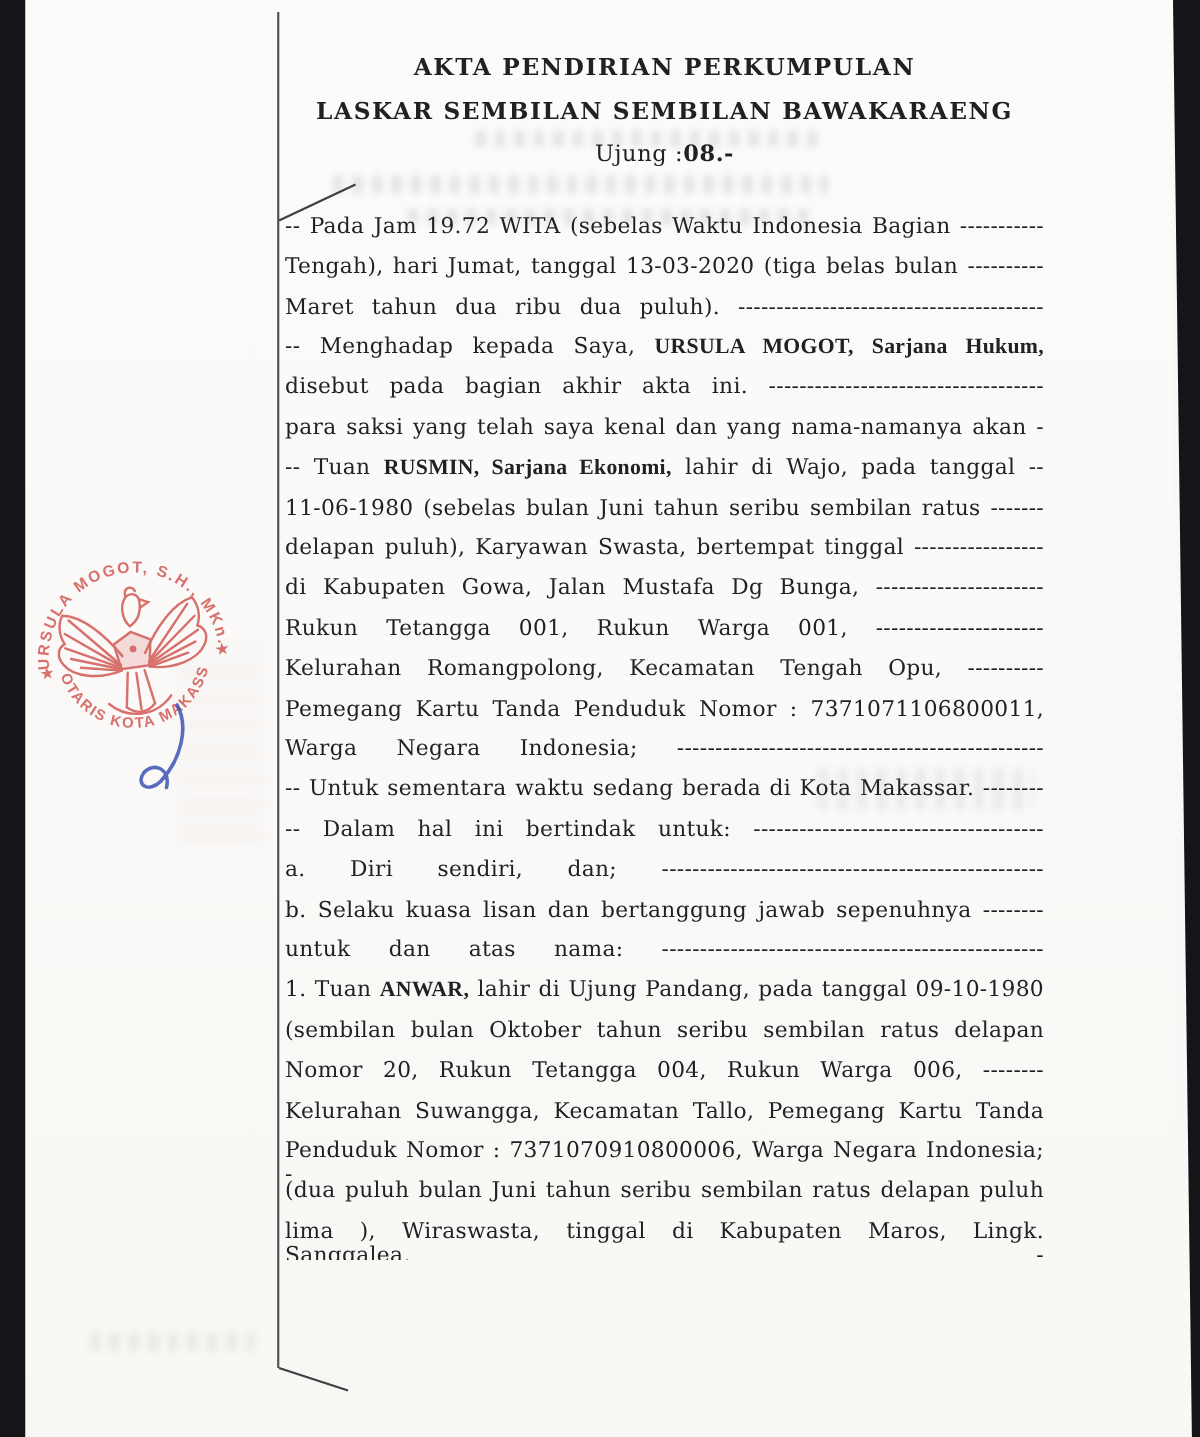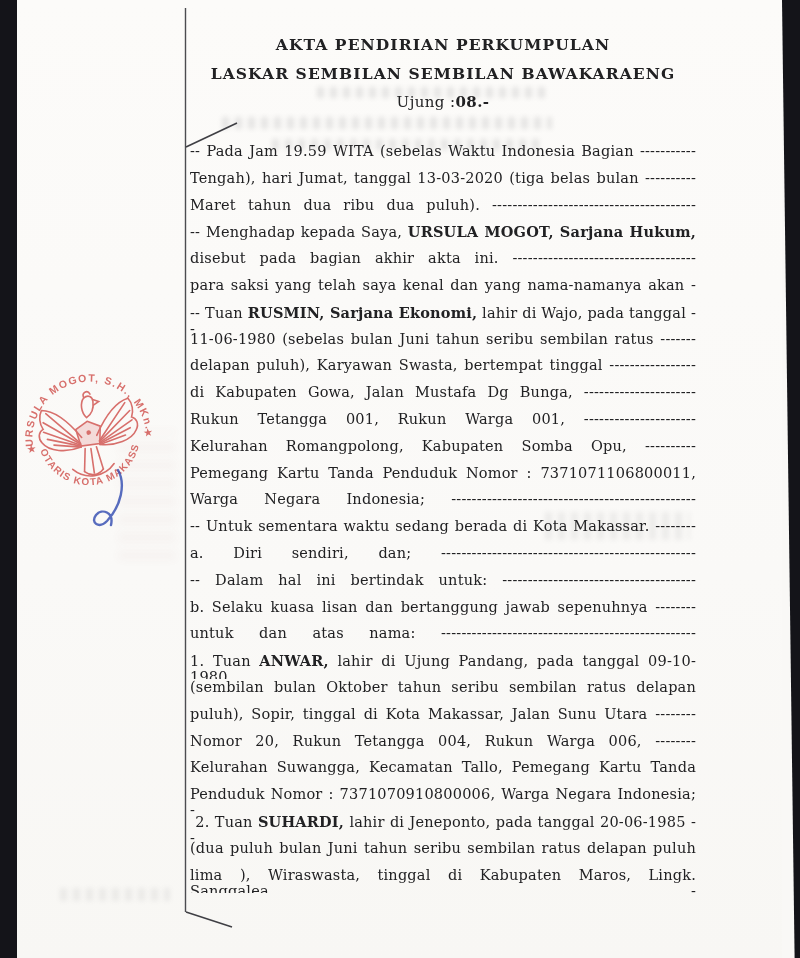--- a/index.html
+++ b/index.html
@@ -10,21 +10,21 @@
   .edge-right{right:0;width:18px;clip-path:polygon(0 0,100% 0,100% 100%,70% 100%);}
   .page{position:absolute;left:17px;top:0;width:765px;height:958px;
         background:linear-gradient(180deg,#fcfbf9 0%,#faf9f7 60%,#f8f7f4 100%);}
   .rules{position:absolute;left:0;top:0;width:800px;height:958px;pointer-events:none;}
   .titles{position:absolute;left:190px;top:30px;width:506px;text-align:center;}
   .t1{font-weight:700;font-size:15.5px;letter-spacing:1.1px;line-height:29px;white-space:nowrap;}
   .t3{font-size:15px;line-height:29px;letter-spacing:.4px;}
   .t3 b{font-weight:700;}
   .body{position:absolute;left:190px;top:143px;width:506px;font-size:14.5px;letter-spacing:.2px;}
   .line{height:26.8px;overflow:hidden;text-align:justify;text-align-last:justify;white-space:normal;}
-  .line b{font-weight:700;}
+  .line b{font-weight:700;font-family:Liberation Serif, serif;}
   .stamp{position:absolute;left:14px;top:366px;width:152px;height:152px;
          transform:rotate(-8deg);mix-blend-mode:multiply;opacity:.92;}
   .paraf{position:absolute;left:86px;top:466px;width:46px;height:70px;}
   .bleed{position:absolute;filter:blur(2.5px);opacity:.16;pointer-events:none;
          background:repeating-linear-gradient(90deg,rgba(90,90,95,.85) 0 7px,transparent 7px 13px);}
   .b1{left:300px;top:87px;width:230px;height:11px;}
   .b2{left:205px;top:117px;width:330px;height:12px;}
   .b3{left:255px;top:139px;width:270px;height:11px;}
   .b4{left:545px;top:512px;width:145px;height:28px;opacity:.10;}
   .b5{left:60px;top:888px;width:110px;height:13px;opacity:.10;}
@@ -53,46 +53,44 @@
     <line x1="186" y1="912" x2="232" y2="927" stroke="#3f3f44" stroke-width="1.5"></line>
   </svg>
 
   <div class="titles">
     <div class="t1">AKTA PENDIRIAN PERKUMPULAN</div>
     <div class="t1">LASKAR SEMBILAN SEMBILAN BAWAKARAENG</div>
     <div class="t3"><span>Ujung :</span><b>08.-</b></div>
   </div>
 
   <div class="body">
-      <div class="line"><span>-- Pada Jam 19.59 WITA (sebelas Waktu Indonesia Bagian -----------</span></div>
+      <div class="line"><span>-- Pada Jam 19.72 WITA (sebelas Waktu Indonesia Bagian -----------</span></div>
       <div class="line"><span>Tengah), hari Jumat, tanggal 13-03-2020 (tiga belas bulan ----------</span></div>
       <div class="line"><span>Maret tahun dua ribu dua puluh). ----------------------------------------</span></div>
       <div class="line"><span>-- Menghadap kepada Saya, </span><b>URSULA MOGOT, Sarjana Hukum,</b></div>
       <div class="line"><span>disebut pada bagian akhir akta ini. ------------------------------------</span></div>
       <div class="line"><span>para saksi yang telah saya kenal dan yang nama-namanya akan -</span></div>
       <div class="line"><span>-- Tuan </span><b>RUSMIN, Sarjana Ekonomi,</b><span> lahir di Wajo, pada tanggal --</span></div>
       <div class="line"><span>11-06-1980 (sebelas bulan Juni tahun seribu sembilan ratus -------</span></div>
       <div class="line"><span>delapan puluh), Karyawan Swasta, bertempat tinggal -----------------</span></div>
       <div class="line"><span>di Kabupaten Gowa, Jalan Mustafa Dg Bunga, ----------------------</span></div>
       <div class="line"><span>Rukun Tetangga 001, Rukun Warga 001, ----------------------</span></div>
-      <div class="line"><span>Kelurahan Romangpolong, Kabupaten Somba Opu, ----------</span></div>
+      <div class="line"><span>Kelurahan Romangpolong, Kecamatan Tengah Opu, ----------</span></div>
       <div class="line"><span>Pemegang Kartu Tanda Penduduk Nomor : 7371071106800011,</span></div>
       <div class="line"><span>Warga Negara Indonesia; ------------------------------------------------</span></div>
       <div class="line"><span>-- Untuk sementara waktu sedang berada di Kota Makassar. --------</span></div>
+      <div class="line"><span>-- Dalam hal ini bertindak untuk: --------------------------------------</span></div>
       <div class="line"><span>a. Diri sendiri, dan; --------------------------------------------------</span></div>
-      <div class="line"><span>-- Dalam hal ini bertindak untuk: --------------------------------------</span></div>
       <div class="line"><span>b. Selaku kuasa lisan dan bertanggung jawab sepenuhnya --------</span></div>
       <div class="line"><span>untuk dan atas nama: --------------------------------------------------</span></div>
       <div class="line"><span>1. Tuan </span><b>ANWAR,</b><span> lahir di Ujung Pandang, pada tanggal 09-10-1980</span></div>
       <div class="line"><span>(sembilan bulan Oktober tahun seribu sembilan ratus delapan</span></div>
-      <div class="line"><span>puluh), Sopir, tinggal di Kota Makassar, Jalan Sunu Utara --------</span></div>
       <div class="line"><span>Nomor 20, Rukun Tetangga 004, Rukun Warga 006, --------</span></div>
       <div class="line"><span>Kelurahan Suwangga, Kecamatan Tallo, Pemegang Kartu Tanda</span></div>
       <div class="line"><span>Penduduk Nomor : 7371070910800006, Warga Negara Indonesia; -</span></div>
-      <div class="line"><span>&nbsp;2. Tuan </span><b>SUHARDI,</b><span> lahir di Jeneponto, pada tanggal 20-06-1985 --</span></div>
       <div class="line"><span>(dua puluh bulan Juni tahun seribu sembilan ratus delapan puluh</span></div>
       <div class="line"><span>lima ), Wiraswasta, tinggal di Kabupaten Maros, Lingk. Sanggalea, -</span></div>
     </div>
 
   <svg class="stamp" viewBox="0 0 160 160">
     <defs>
       <path id="arcTop" d="M 24,98 A 60,60 0 1 1 136,98" fill="none"></path>
       <path id="arcBot" d="M 28,86 A 54,54 0 0 0 132,86" fill="none"></path>
       <g id="wingL" fill="none" stroke="#d96663" stroke-width="1.7" stroke-linecap="round">
         <path d="M 72,74 C 62,58 48,42 34,40 C 30,46 30,54 33,60 C 28,62 26,68 30,74 C 36,84 54,88 70,84"></path>

